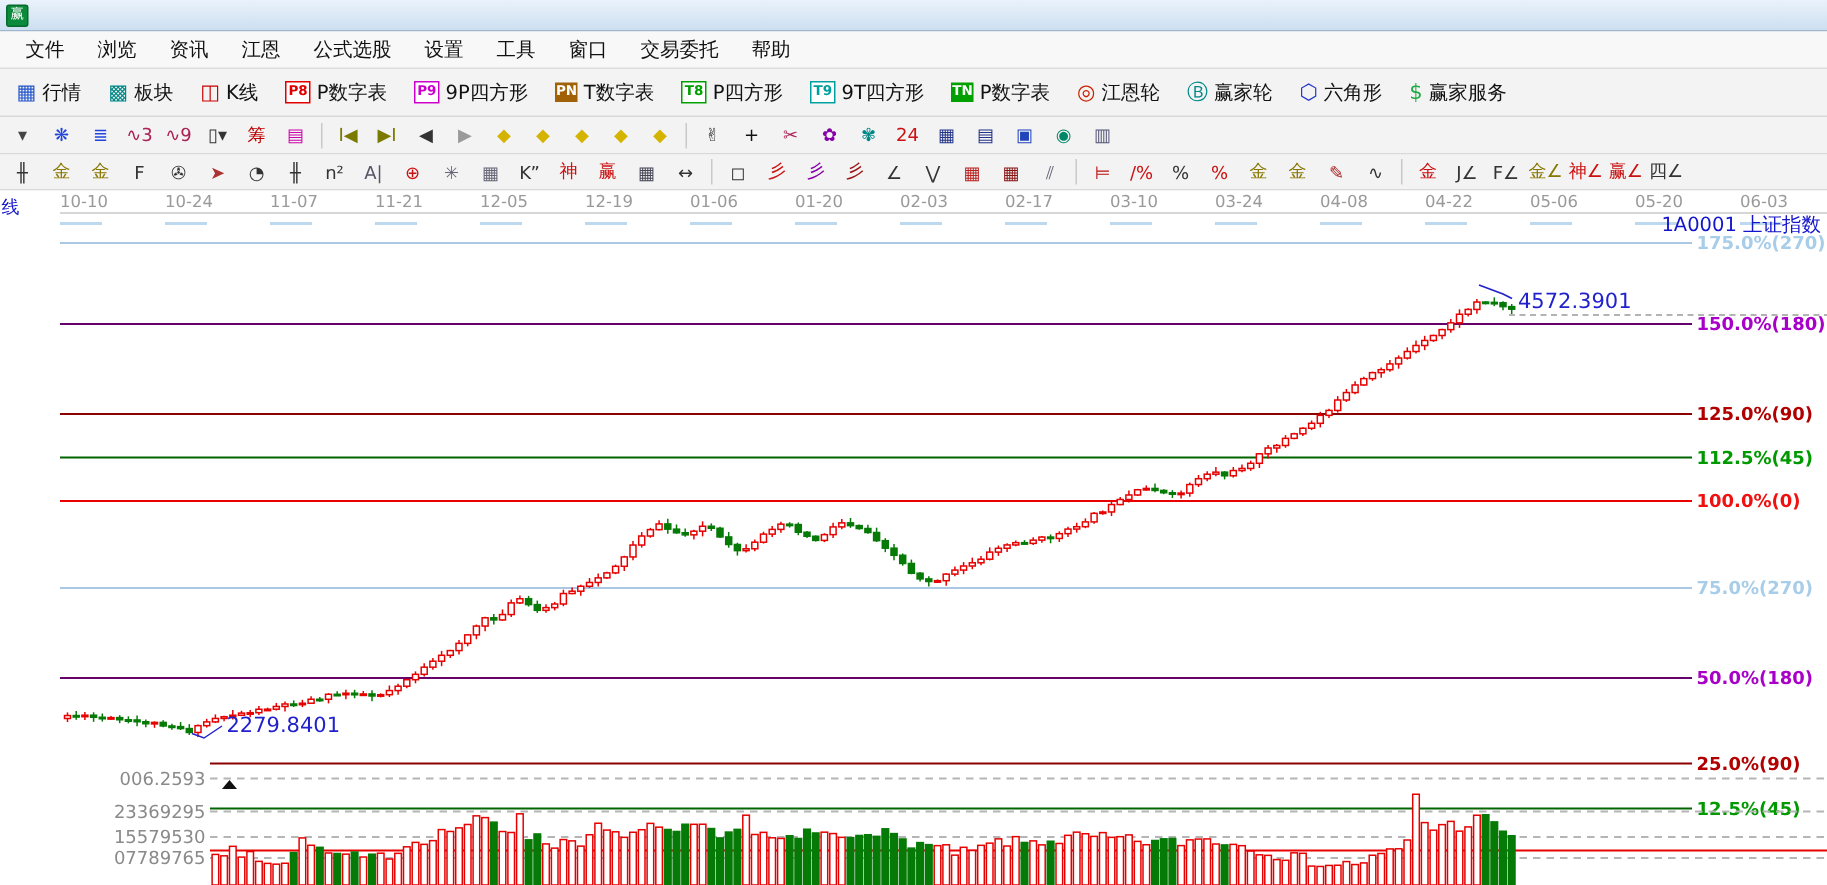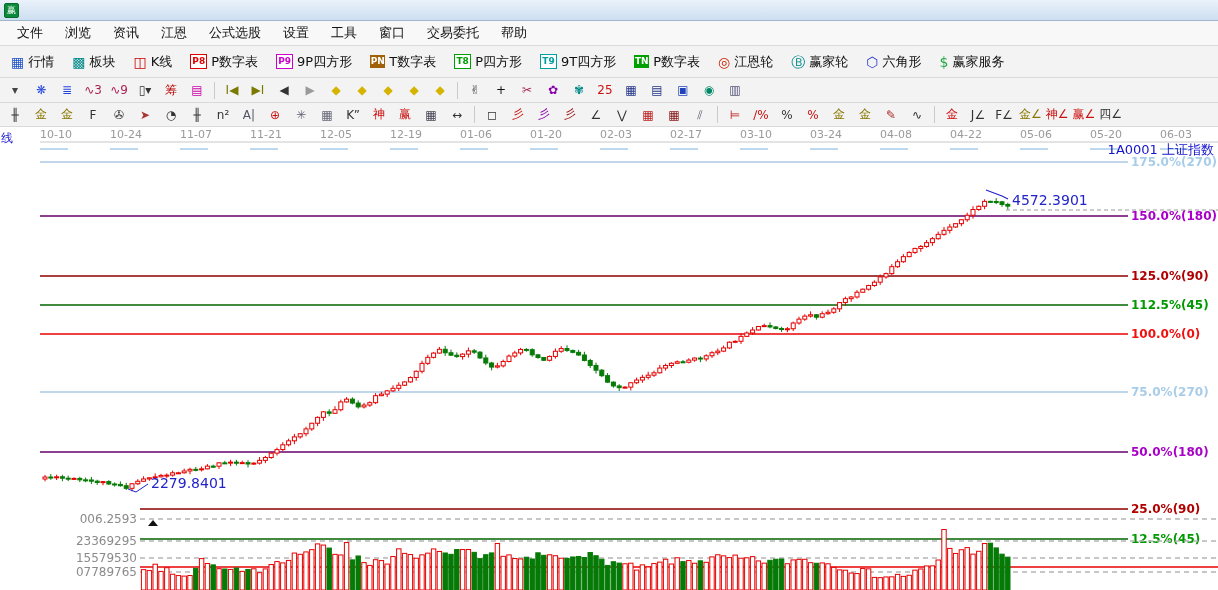--- a/index.html
+++ b/index.html
@@ -128,21 +128,21 @@
       <span class="btn" style="color: rgb(212, 180, 0);">◆</span>
       <span class="btn" style="color: rgb(212, 180, 0);">◆</span>
       <span class="btn" style="color: rgb(212, 180, 0);">◆</span>
       <span class="btn" style="color: rgb(212, 180, 0);">◆</span>
       <span class="vsep"></span>
       <span class="btn" style="color: rgb(51, 51, 51);">✌</span>
       <span class="btn" style="color: rgb(17, 17, 17);">+</span>
       <span class="btn" style="color: rgb(170, 34, 85);">✂</span>
       <span class="btn" style="color: rgb(136, 0, 170);">✿</span>
       <span class="btn" style="color: rgb(0, 136, 136);">✾</span>
-      <span class="btn" style="color: rgb(204, 17, 17);">25</span>
+      <span class="btn" style="color: rgb(204, 17, 17);">24</span>
       <span class="btn" style="color: rgb(34, 51, 136);">▦</span>
       <span class="btn" style="color: rgb(34, 51, 136);">▤</span>
       <span class="btn" style="color: rgb(34, 68, 187);">▣</span>
       <span class="btn" style="color: rgb(0, 136, 102);">◉</span>
       <span class="btn" style="color: rgb(85, 85, 119);">▥</span>
     </div>
   <div class="tb tbC">
       <span class="btn" style="color: rgb(51, 51, 51);">╫</span>
       <span class="btn" style="color: rgb(136, 119, 0);">金</span>
       <span class="btn" style="color: rgb(136, 119, 0);">金</span>

